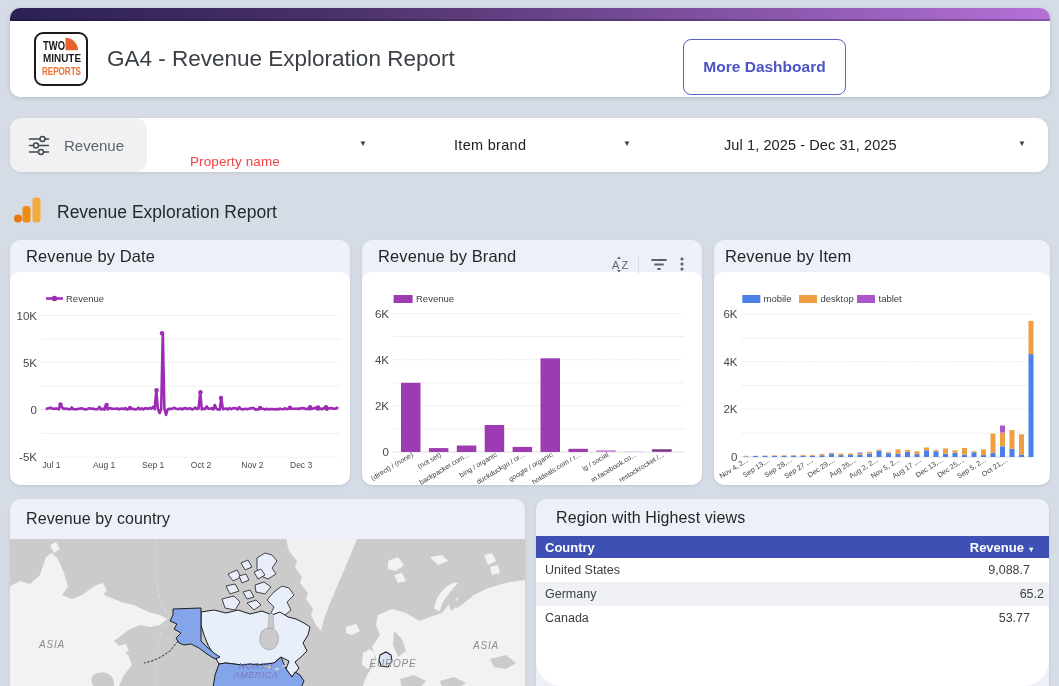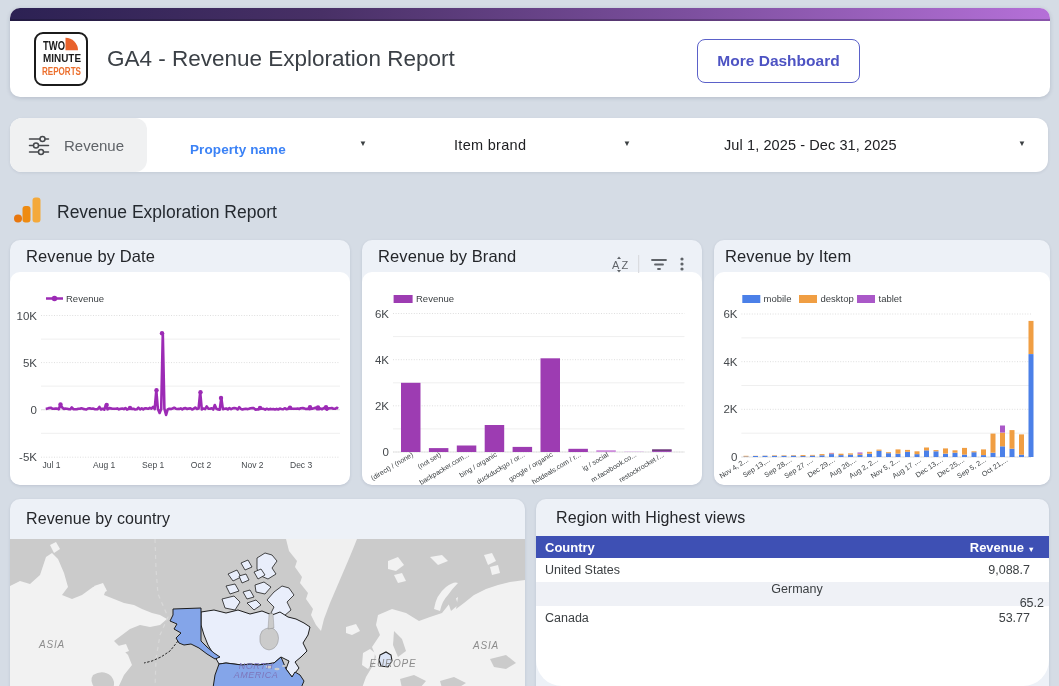--- a/index.html
+++ b/index.html
@@ -15,38 +15,38 @@
   <div class="abs" style="left:0;top:10.5px;width:1040px;height:2.5px;background:linear-gradient(90deg,#221a42,#3a2752 30%,#5e3b7a 65%,#8a55ab 100%);"></div>
   <div class="abs" style="left:24px;top:24px;width:54px;height:54px;border:2.5px solid #1b1b1b;border-radius:9px;background:#fff;">
     <svg width="49" height="49" viewBox="0 0 49 49">
       <text x="7" y="16" font-size="12.5" font-weight="bold" fill="#1b1b1b" textLength="22" lengthAdjust="spacingAndGlyphs" style="font-stretch:condensed">TWO</text>
       <path d="M29.5,16.3 L29.5,3.8 A12.5,12.5 0 0 1 42,16.3 Z" fill="#e8622c"></path>
       <text x="7" y="28" font-size="11" font-weight="bold" fill="#1b1b1b" textLength="38" lengthAdjust="spacingAndGlyphs" style="font-stretch:condensed">MINUTE</text>
       <text x="6" y="41" font-size="11.5" font-weight="bold" fill="#ec6f2d" textLength="39" lengthAdjust="spacingAndGlyphs" style="font-stretch:condensed">REPORTS</text>
     </svg>
   </div>
   <div class="abs" style="left:97px;top:38px;font-size:22.5px;color:#3b4046;">GA4 - Revenue Exploration Report</div>
-  <div class="abs" style="left:673px;top:31px;width:163px;height:44px;border:1.5px solid #5b61c9;border-radius:8px;display:flex;align-items:center;justify-content:center;font-size:15.5px;font-weight:bold;color:#4d53c3;margin-left:14px;">More Dashboard</div>
+  <div class="abs" style="left:673px;top:31px;width:163px;height:56px;border:1.5px solid #5b61c9;border-radius:8px;display:flex;align-items:center;justify-content:center;font-size:15.5px;font-weight:bold;color:#4d53c3;">More Dashboard</div>
 </div>
 
 <div class="abs" style="left:10px;top:118px;width:1038px;height:54px;border-radius:12px;background:#fff;box-shadow:0 1px 3px rgba(40,50,80,.10);">
   <div class="abs" style="left:0;top:0;width:137px;height:54px;background:#f0f1f2;border-radius:12px;display:flex;align-items:center;">
     <svg width="22" height="22" viewBox="0 0 22 22" style="margin-left:18px;">
       <g stroke="#45484c" stroke-width="1.5" stroke-linecap="round">
         <line x1="1.5" y1="5" x2="20.5" y2="5"></line>
           <line x1="1.5" y1="11.5" x2="20.5" y2="11.5"></line>
           <line x1="1.5" y1="18" x2="20.5" y2="18"></line>
       </g>
       <circle cx="14.5" cy="5" r="2.5" fill="#f0f1f2" stroke="#45484c" stroke-width="1.5"></circle>
       <circle cx="8" cy="11.5" r="2.5" fill="#f0f1f2" stroke="#45484c" stroke-width="1.5"></circle>
       <circle cx="13" cy="18" r="2.5" fill="#f0f1f2" stroke="#45484c" stroke-width="1.5"></circle>
     </svg>
     <span style="margin-left:14px;font-size:15px;color:#5f6368;">Revenue</span>
   </div>
-  <span class="abs" style="left:180px;top:24px;font-size:13.5px;font-weight:bold;letter-spacing:0.1px;color:#3b82f6;">Property name</span>
+  <span class="abs" style="left:180px;top:36px;font-size:13.5px;font-weight:normal;letter-spacing:0.1px;color:#ef4444;">Property name</span>
   <span class="abs" style="left:349px;top:21px;font-size:8px;color:#3c4043;">▼</span>
   <span class="abs" style="left:444px;top:19px;font-size:14.5px;letter-spacing:0.3px;color:#202124;">Item brand</span>
   <span class="abs" style="left:613px;top:21px;font-size:8px;color:#3c4043;">▼</span>
   <span class="abs" style="left:714px;top:19px;font-size:14.5px;letter-spacing:0.1px;color:#202124;">Jul 1, 2025 - Dec 31, 2025</span>
   <span class="abs" style="left:1008px;top:21px;font-size:8px;color:#3c4043;">▼</span>
 </div>
 
 <div class="abs" style="left:14px;top:196px;width:28px;height:28px;">
   <svg width="28" height="28" viewBox="0 0 28 28">
     <rect x="18.5" y="1.5" width="8" height="25" rx="3" fill="#f4a93b"></rect>
@@ -331,21 +331,21 @@
   <div class="chead" style="height:37px;font-size:16px;padding-left:20px;">Region with Highest views</div>
   <div class="abs" style="left:0;top:37px;width:513px;height:150px;background:#fff;border-radius:26px;">
     <div style="height:22px;background:#3e50b4;color:#fff;display:flex;align-items:center;font-size:13px;font-weight:bold;">
       <span style="margin-left:9px;">Country</span>
       <span style="margin-left:auto;margin-right:14px;padding-left:17px;">Revenue <span style="font-size:7.5px;">▼</span></span>
     </div>
     <div style="height:24px;display:flex;align-items:center;font-size:12.5px;color:#3c4043;">
         <span style="margin-left:9px;">United States</span>
         <span style="margin-left:auto;margin-right:19px;">9,088.7</span>
       </div>
-    <div style="height:24px;display:flex;align-items:center;font-size:12.5px;color:#3c4043;background:#eff1f6;flex-direction:column;">
+    <div style="height:24px;display:flex;align-items:center;font-size:12.5px;color:#3c4043;background:#eff1f6;">
         <span style="margin-left:9px;">Germany</span>
         <span style="margin-left:auto;margin-right:5px;">65.2</span>
       </div>
     <div style="height:24px;display:flex;align-items:center;font-size:12.5px;color:#3c4043;">
         <span style="margin-left:9px;">Canada</span>
         <span style="margin-left:auto;margin-right:19px;">53.77</span>
       </div>
   </div>
 </div>
 </body></html>

